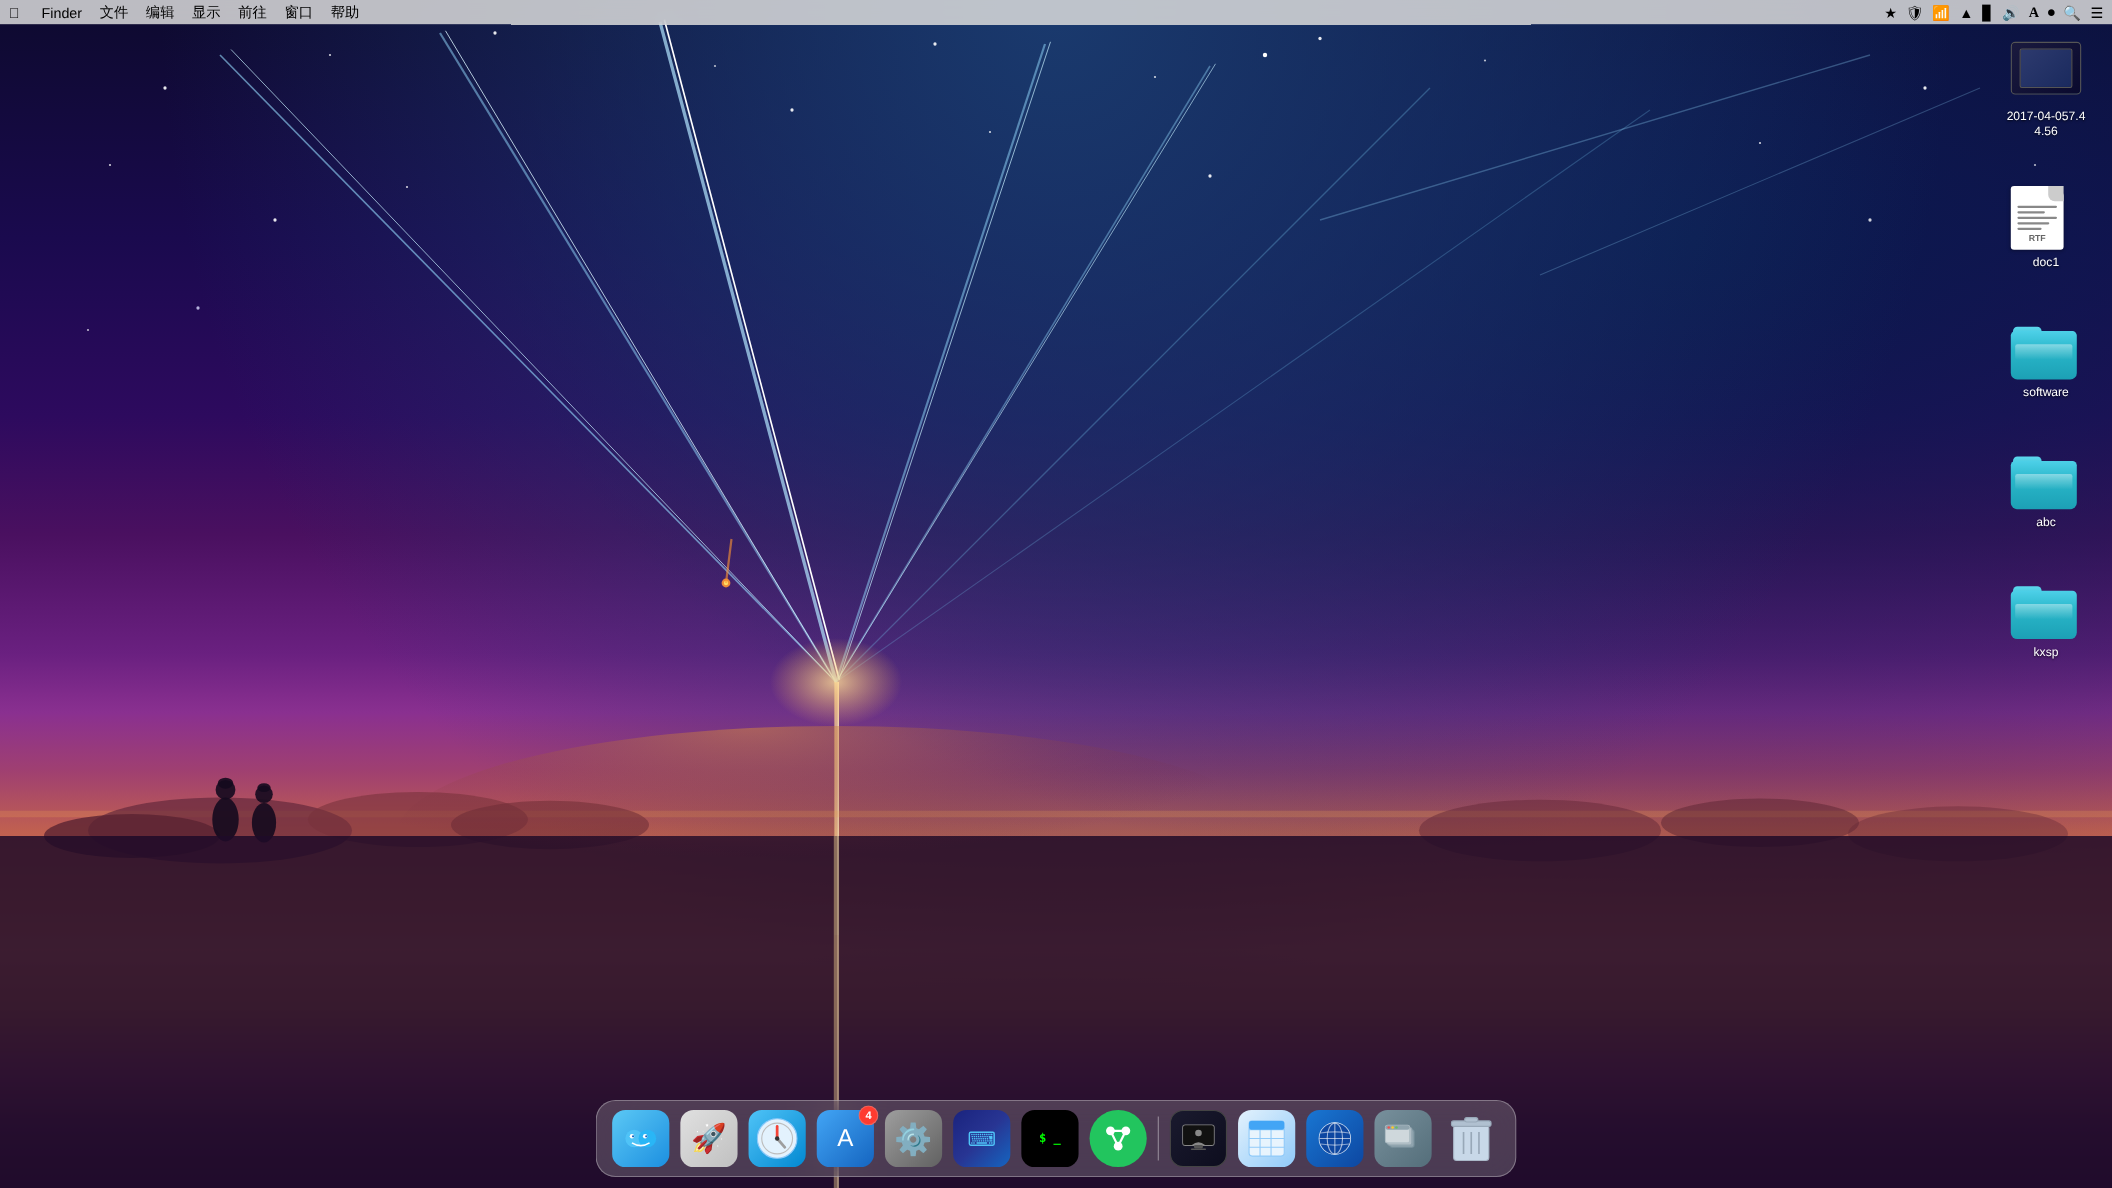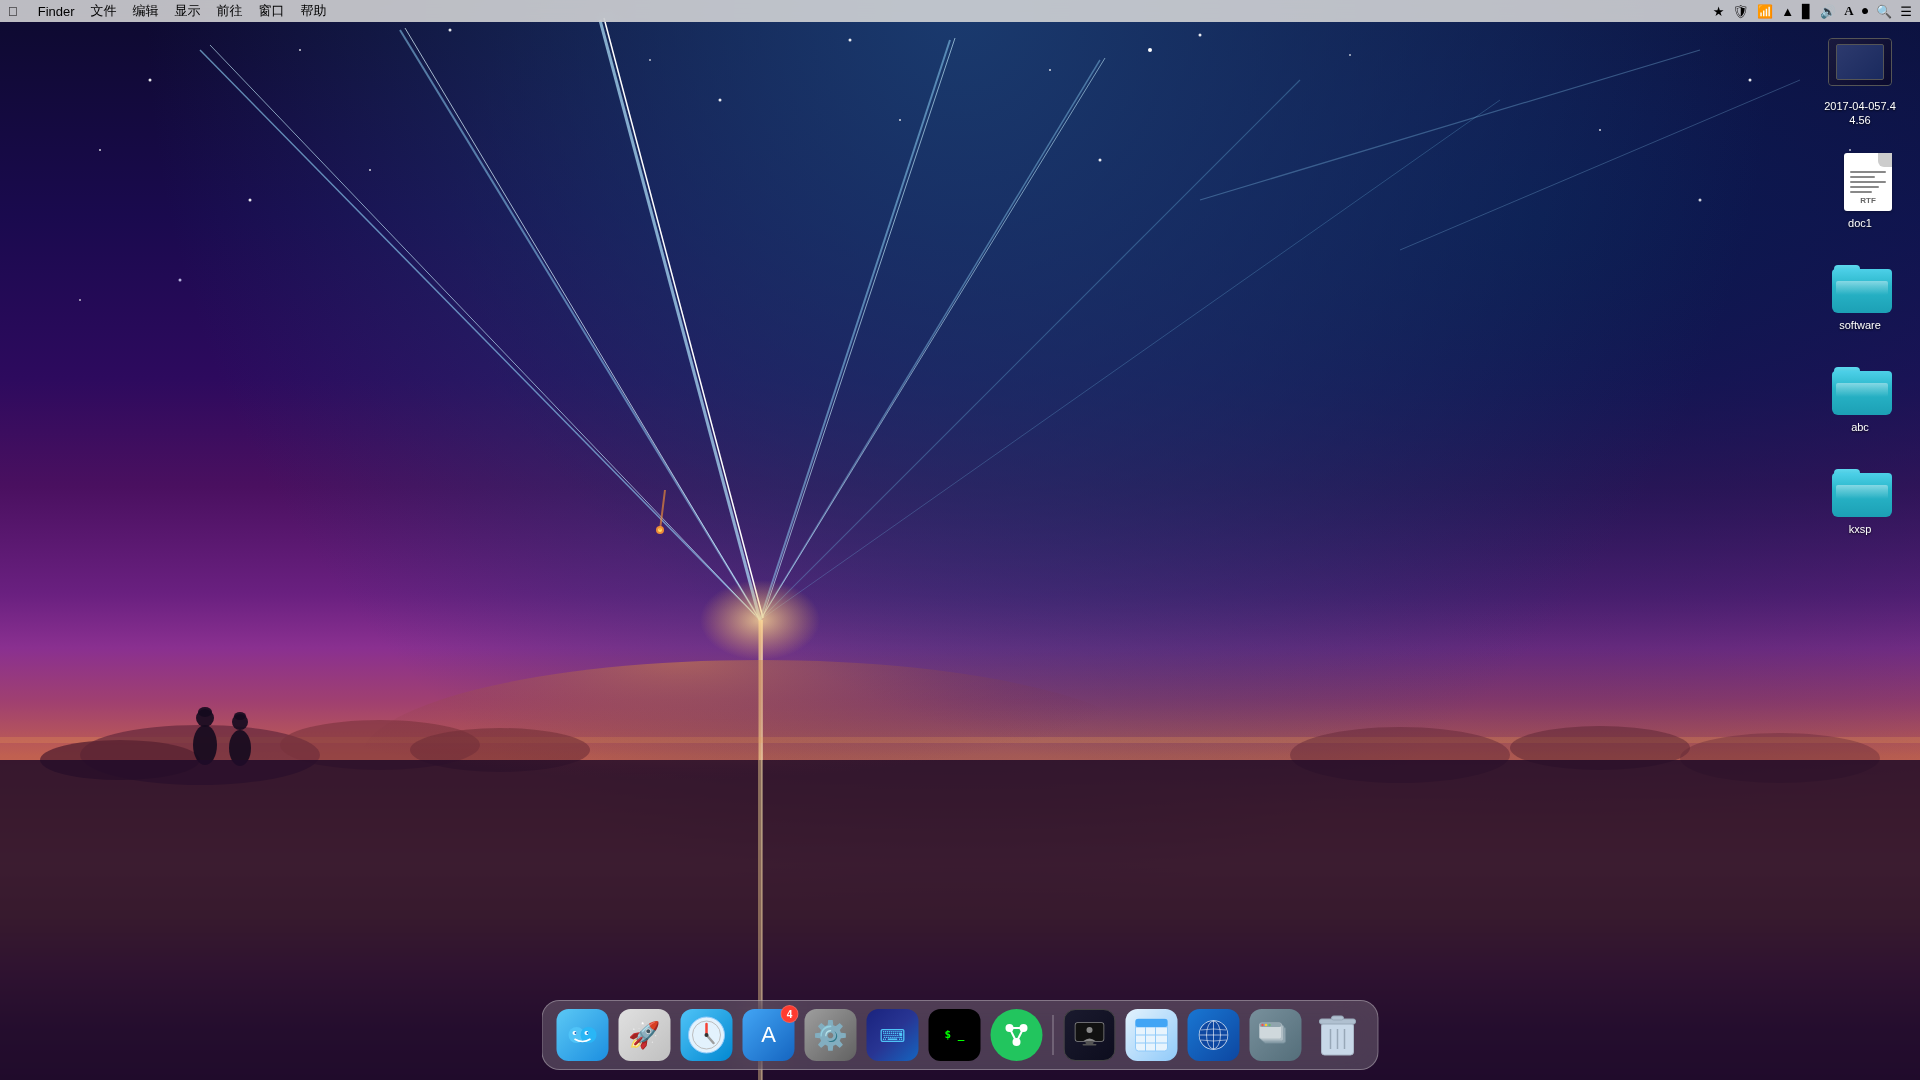--- a/index.html
+++ b/index.html
@@ -88,38 +88,38 @@
     }
 
     
     #desktop-icons {
       position: absolute;
       right: 20px;
       top: 30px;
       display: flex;
       flex-direction: column;
       align-items: center;
-      gap: 8px;
+      gap: 24px;
     }
 
     .desktop-icon {
       display: flex;
       flex-direction: column;
       align-items: center;
       cursor: pointer;
       width: 80px;
       margin-bottom: 10px;
     }
 
     .icon-image {
       width: 64px;
       height: 64px;
       display: flex;
       align-items: center;
-      justify-content: flex-end;
+      justify-content: flex-start;
       margin-bottom: 4px;
     }
 
     .folder-icon {
       width: 60px;
       height: 48px;
       position: relative;
     }
 
     .folder-body {

